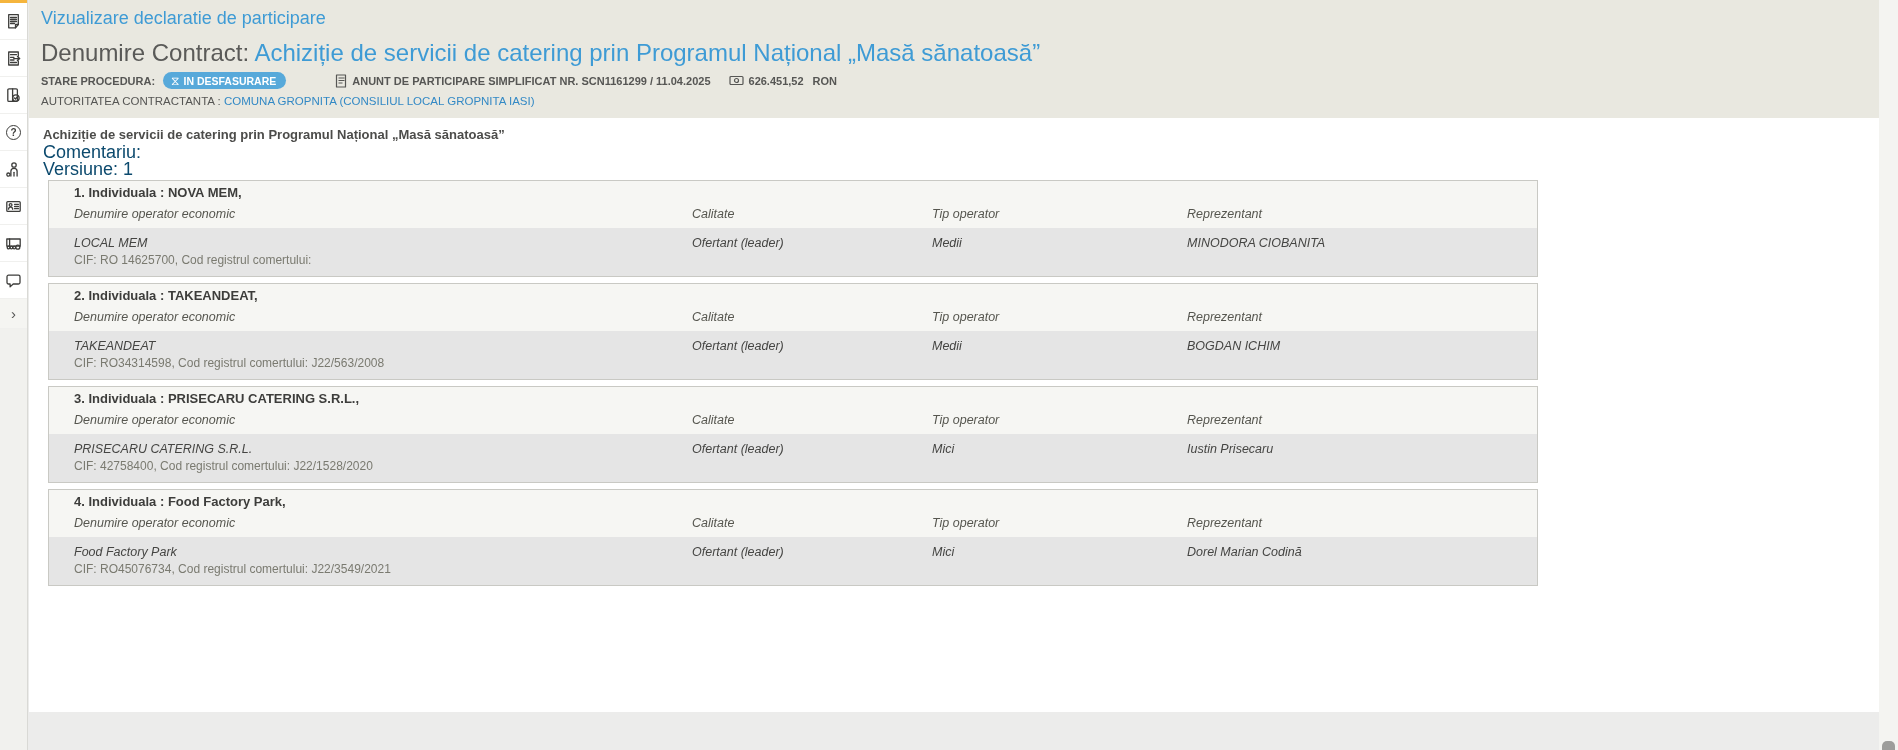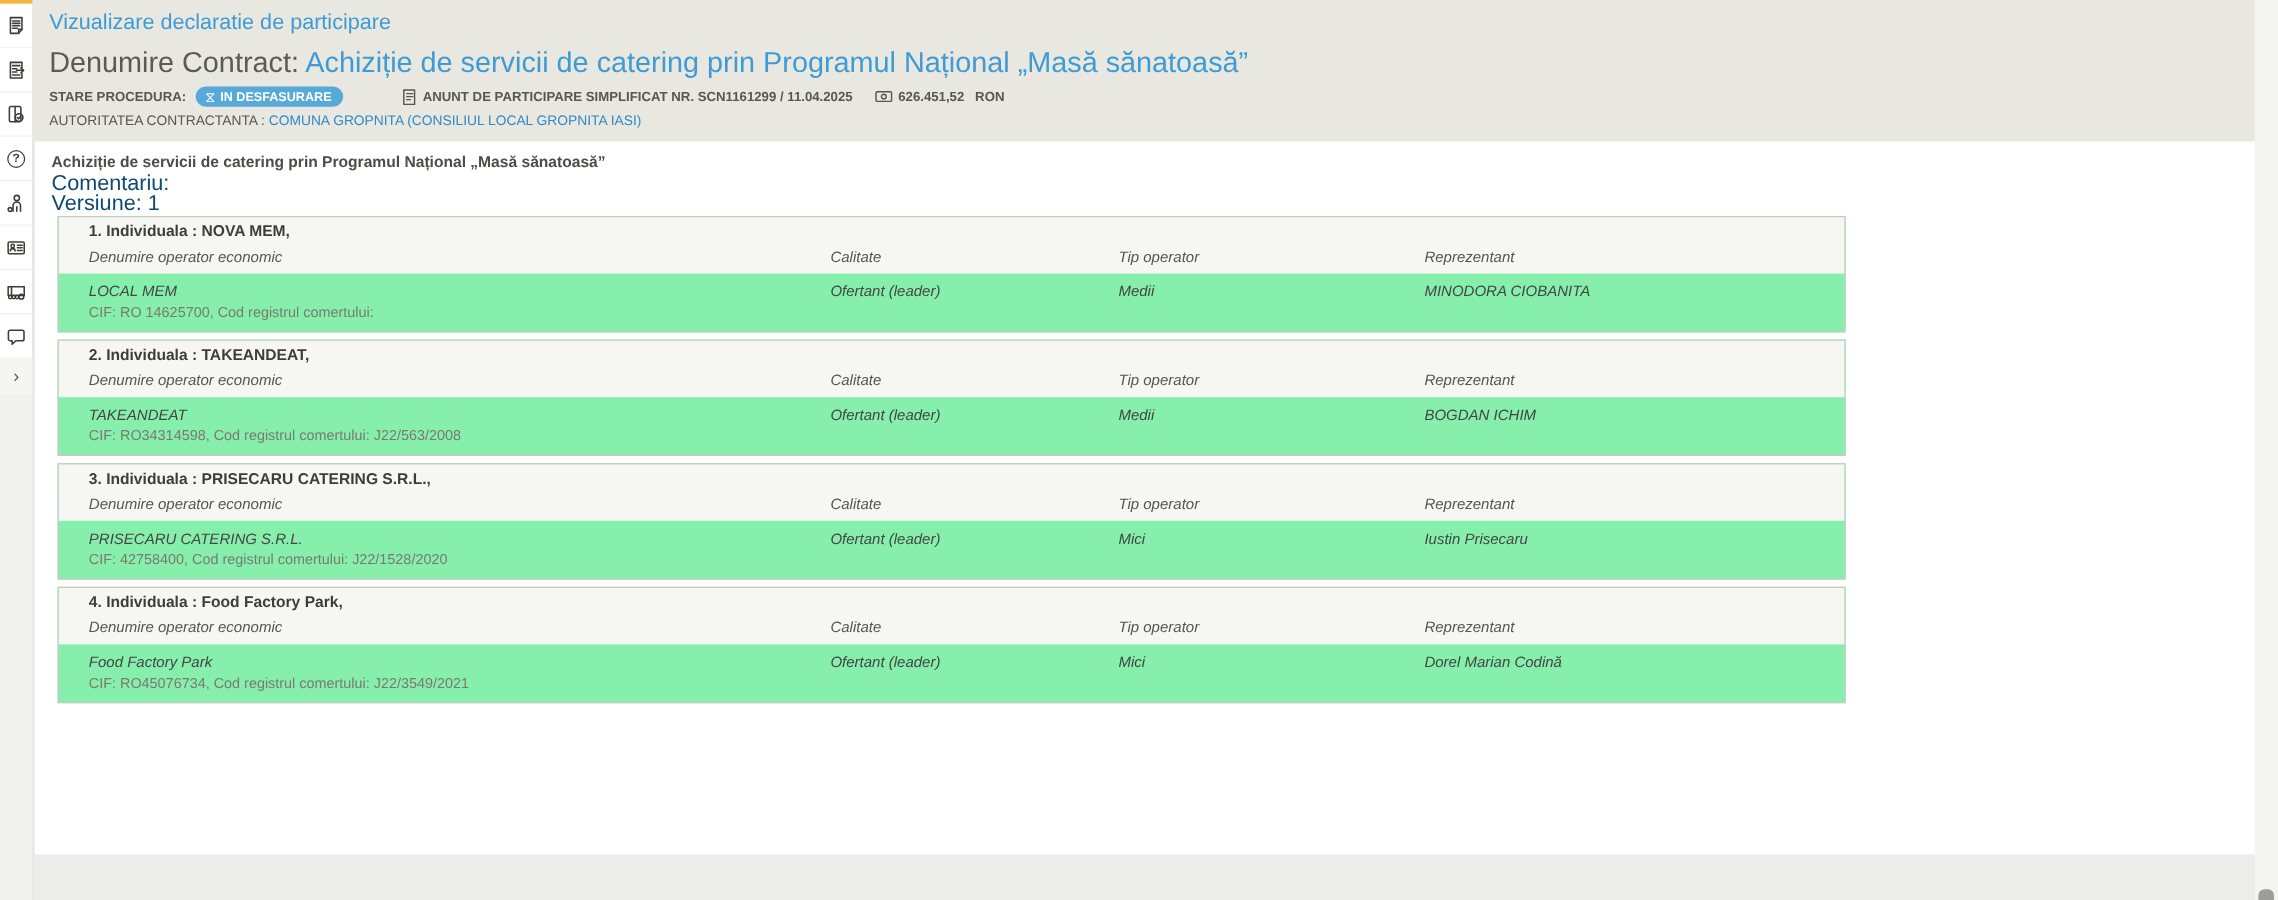--- a/index.html
+++ b/index.html
@@ -48,21 +48,21 @@
   .money { margin-left:18px; display:inline-flex; align-items:center; gap:5px; }
   .money .cur { margin-left:4px; }
   .meta-line2 { margin-top:5px; font-size:11.5px; line-height:14px; font-weight:normal; color:#565654; }
   .meta-line2 a { color:#3389c5; text-decoration:none; cursor:pointer; }
 
   .content { background:#ffffff; padding:8px 20px 120px 14px; }
   .subtitle { font-size:13px; font-weight:bold; color:#4c4c4a; line-height:18px; }
   .meta-text { font-size:18px; color:#0c4a6e; line-height:17px; }
 
   .blocks { margin-top:2px; margin-left:5px; width:1490px; }
-  .block { border:1px solid #c9c9c4; background:#86efac; margin-bottom:6px; }
+  .block { border:1px solid #c9c9c4; background:#e5e5e5; margin-bottom:6px; }
   .block-head { background:#f6f6f3; padding:4px 0 6px 0; }
   .block-title { padding-left:25px; font-size:13px; font-weight:bold; color:#3d3d3b; line-height:16px; }
   .grid { display:grid; grid-template-columns:618px 240px 255px auto; padding-left:25px;font-style:italic; }
   .head-row { margin-top:6px; font-size:12.5px; color:#56564f; line-height:15px; }
   .block-body { padding:7px 0 8px 0; }
   .value-row { font-size:12.5px; color:#45454 3; color:#454543; line-height:16px; }
   .cif { margin-top:2px; padding-left:25px; font-size:12px; color:#7a7a70; line-height:15px; }
 
   
   .scroll-track { position:absolute; right:0; top:0; width:19px; height:750px; background:#f4f4f1; }

